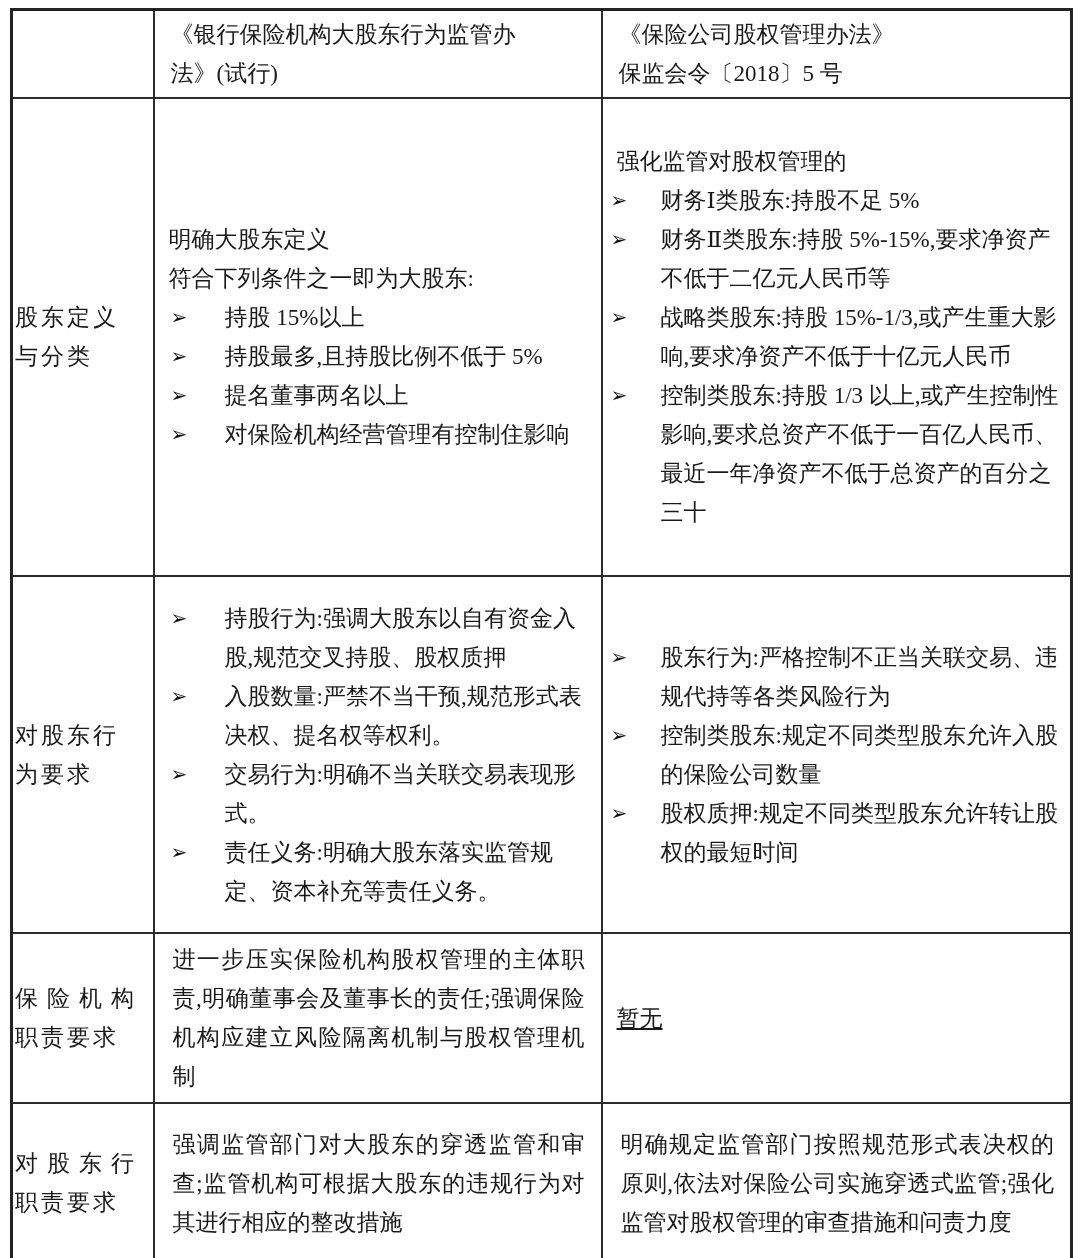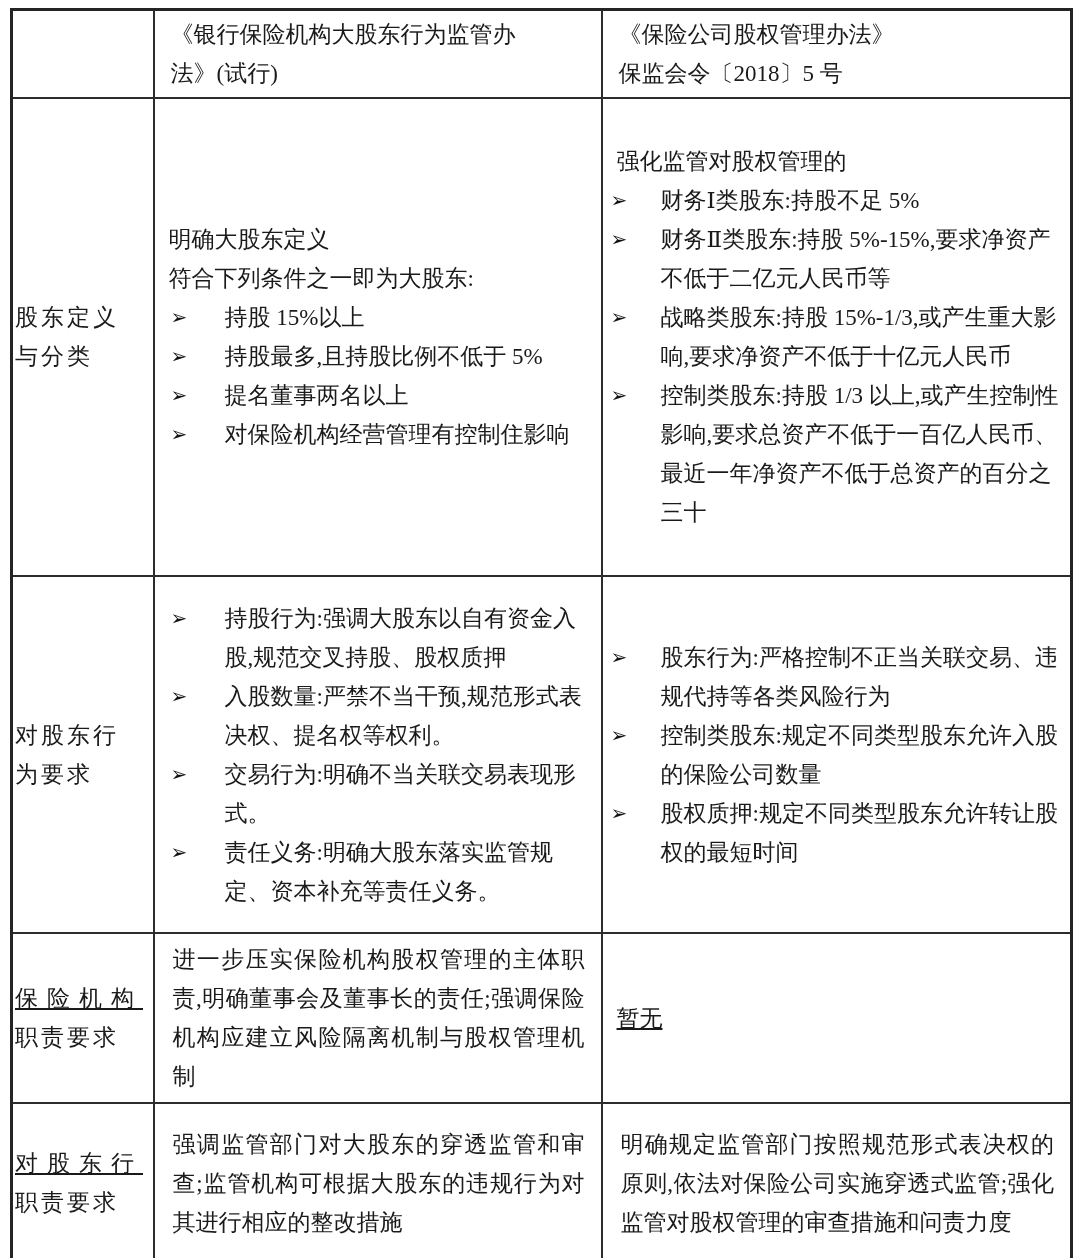--- a/index.html
+++ b/index.html
@@ -22,21 +22,21 @@
     line-height:39px;
     vertical-align:middle;
     padding:4px 6px;
     overflow:hidden;
   }
   
   col.c1{width:142px;} col.c2{width:448px;} col.c3{width:470px;}
   
   td.lab{padding:0 2px;}
   .lab .ln{display:block;letter-spacing:3px;}
-  .lab .ln.sp{letter-spacing:9px;text-decoration:underline;}
+  .lab .ln.sp{letter-spacing:9px;}
   
   td.hd{vertical-align:middle;padding-left:16px;padding-right:4px;}
   td.hd .ln{display:block;}
   
   .intro{padding-left:8px;}
   
   ul.bl{list-style:none;margin:0;padding:0;}
   ul.bl>li{position:relative;}
   ul.bl.bl2>li{padding-left:64px;padding-right:2px;}
   ul.bl.bl2>li .ar{position:absolute;left:10px;top:0;}

